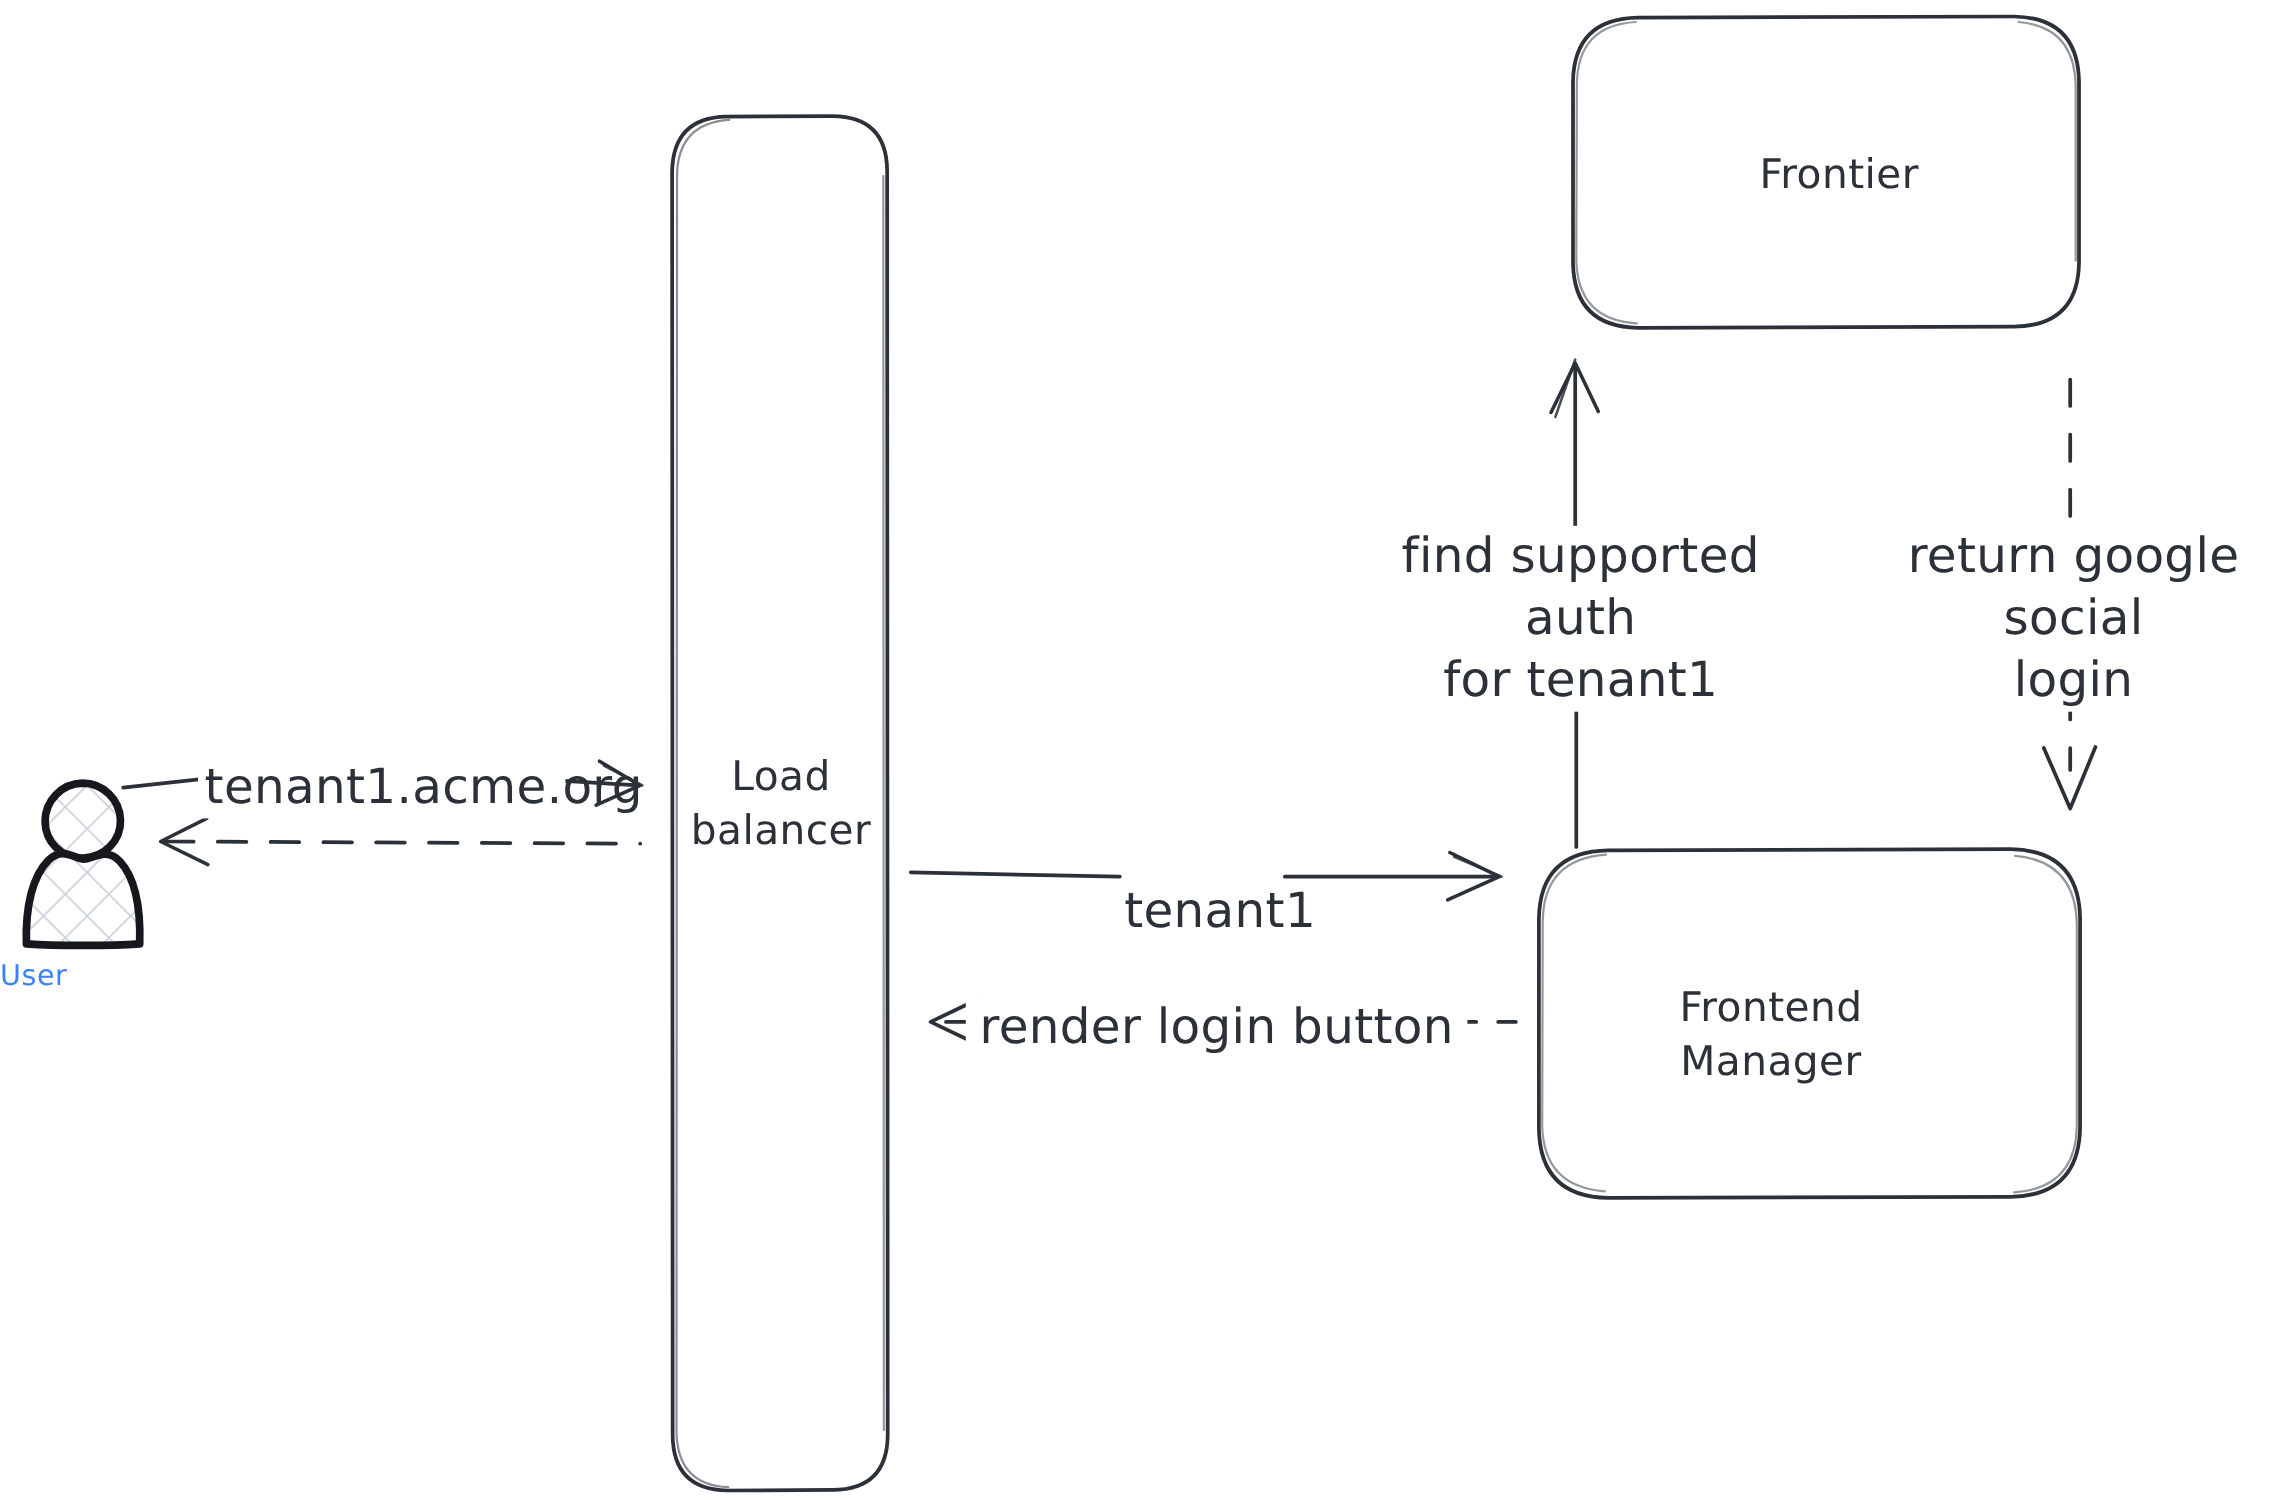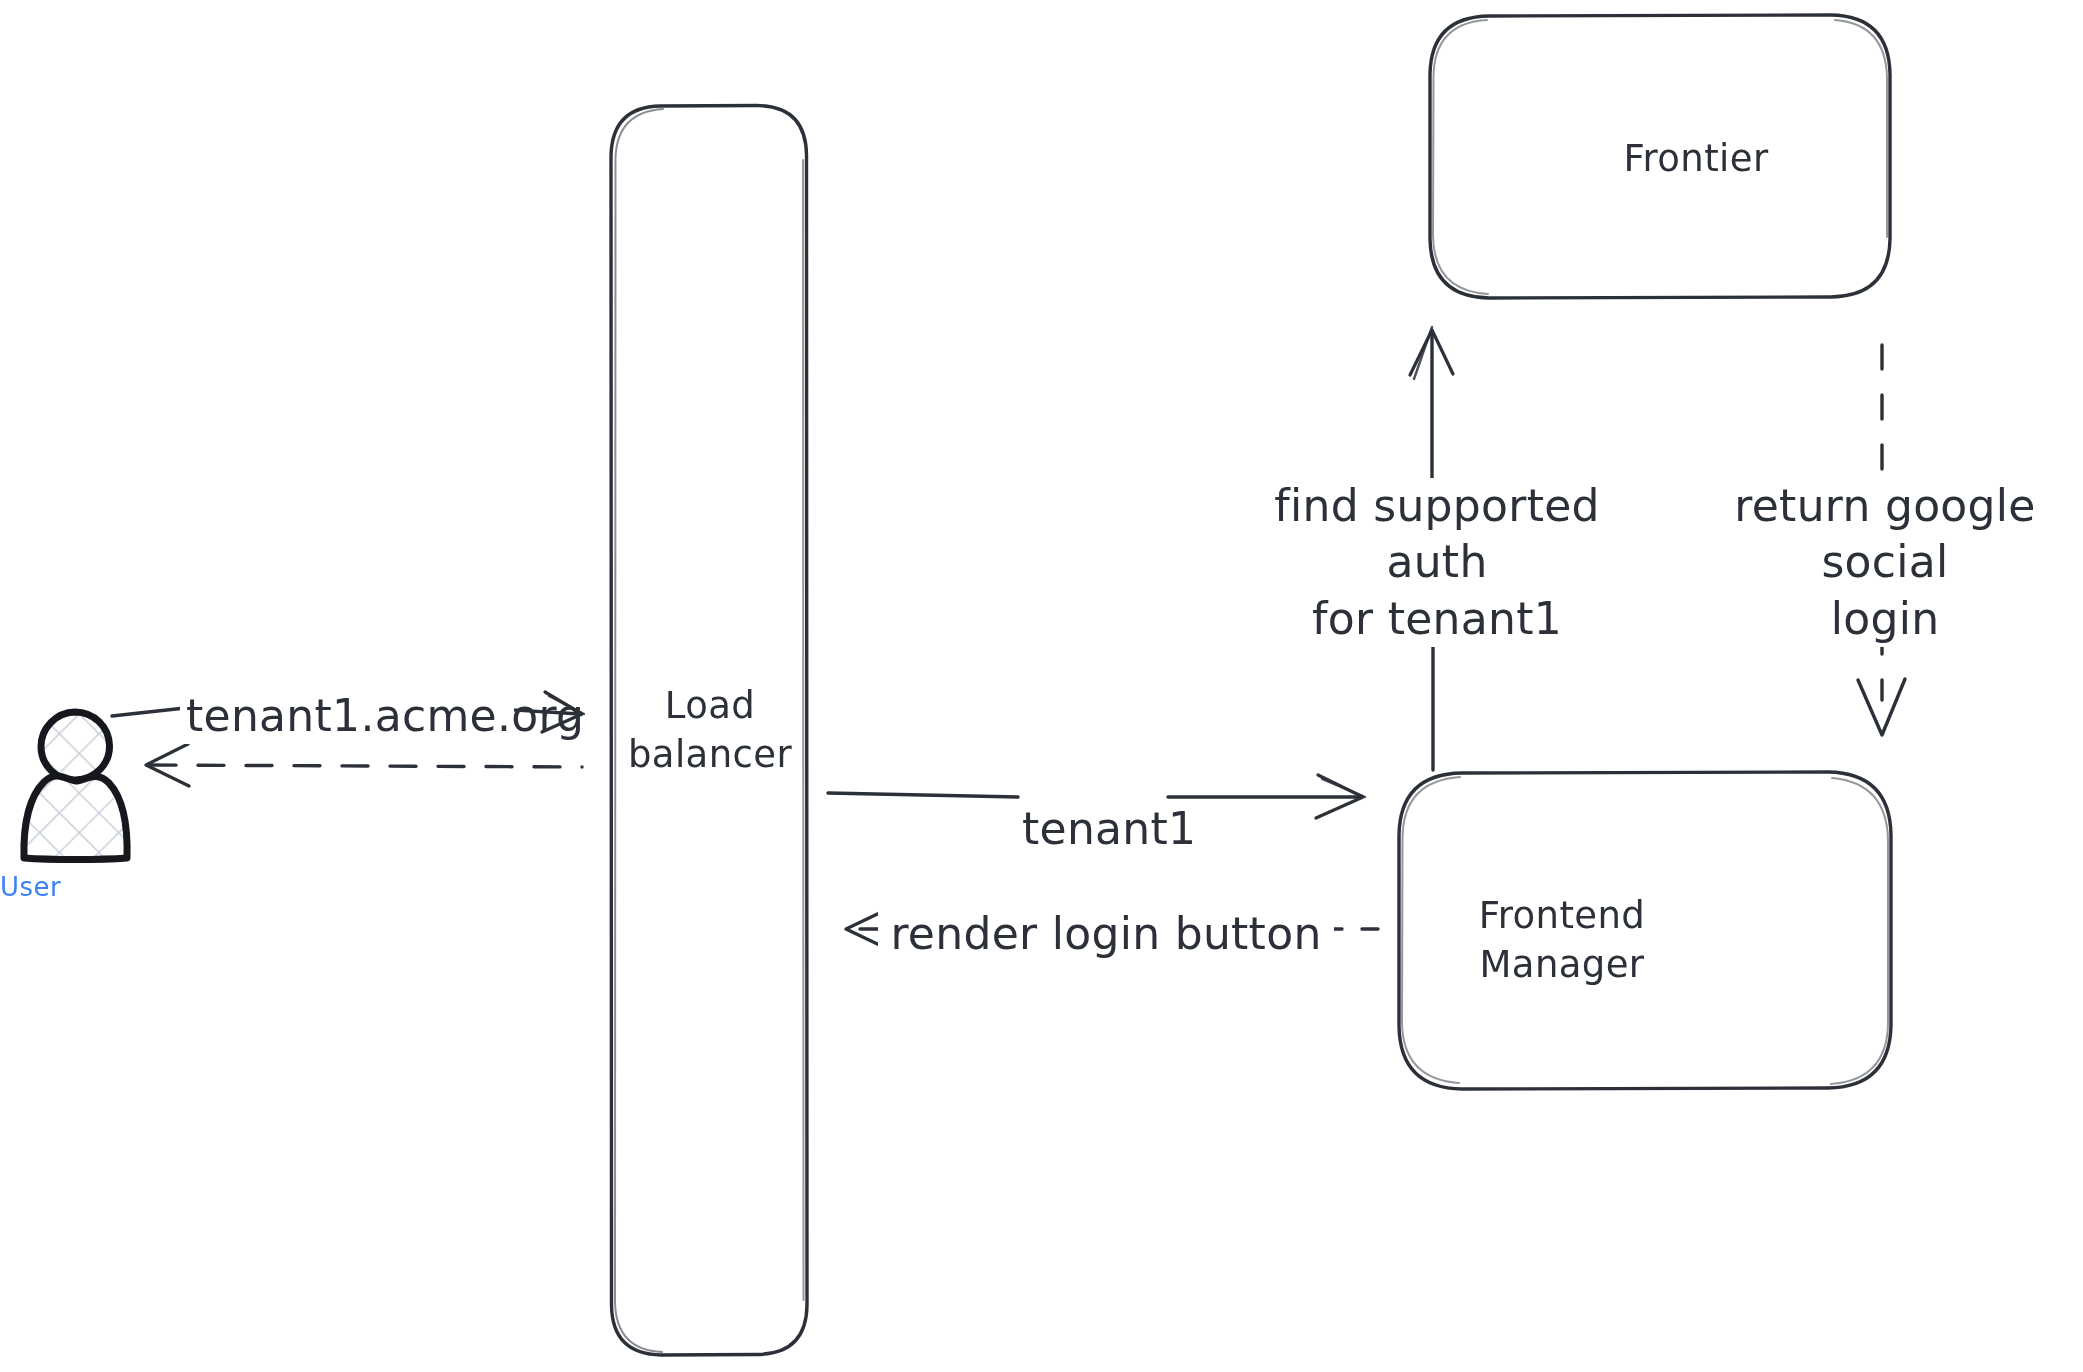--- a/index.html
+++ b/index.html
@@ -110,23 +110,23 @@
         <path d="M1882 580 L1882 700" stroke-dasharray="24 26"></path>
         <path d="M1858 680 L1882 735 L1905 679" stroke-width="3.4"></path>
       </g>
 
     </g>
   </svg>
 
   <div class="node-label" style="left:612px;top:682px;width:196px;">Load
 balancer</div>
 
-  <div class="node-label" style="left:1430px;top:135px;width:484px;padding-left:24px;">Frontier</div>
+  <div class="node-label" style="left:1430px;top:135px;width:484px;">Frontier</div>
 
-  <div class="node-label" style="left:1316px;top:892px;width:492px;">Frontend
+  <div class="node-label" style="left:1364px;top:892px;width:492px;">Frontend
 Manager</div>
 
   <div class="actor-caption" style="left:0px;top:872px;width:150px;">User</div>
 
   <div class="edge-label" style="left:180px;top:688px;width:322px;text-align:center;">tenant1.acme.org</div>
 
   <div class="edge-label" style="left:1016px;top:775px;width:152px;margin-top:26px;">tenant1</div>
 
   <div class="edge-label" style="left:878px;top:906px;width:444px;">render login button</div>
 

